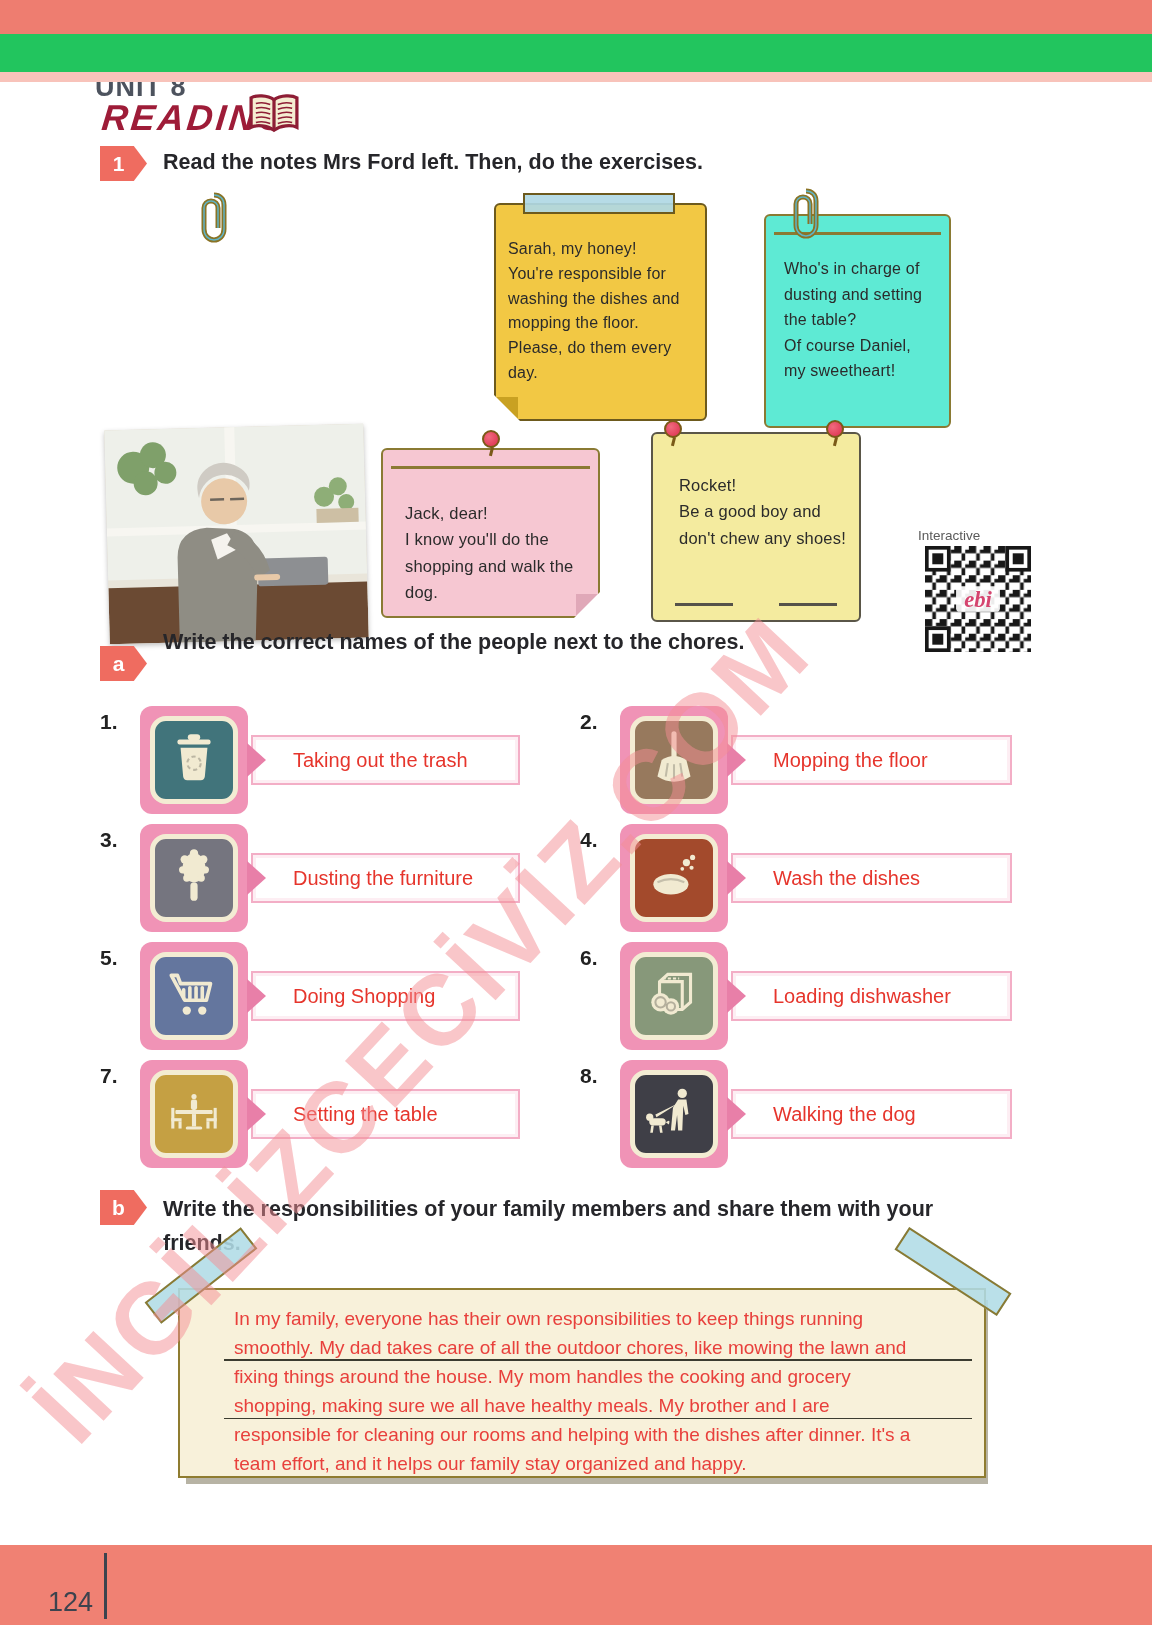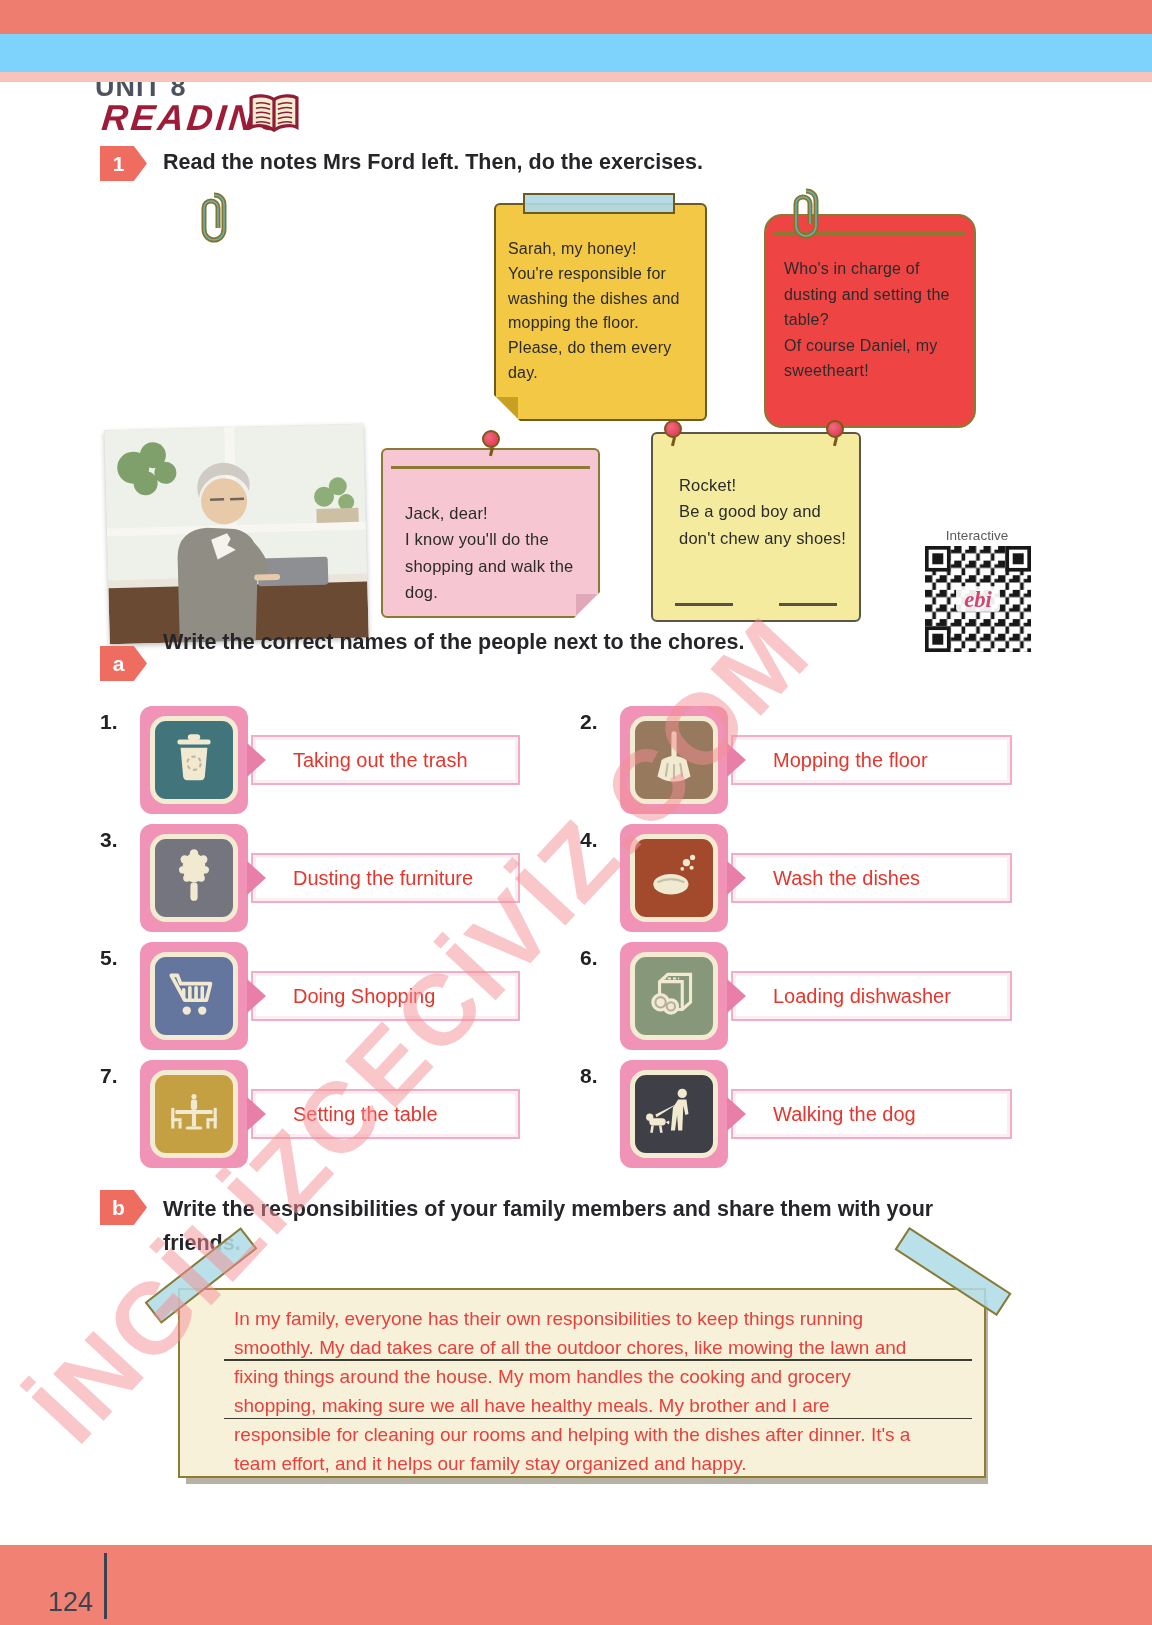--- a/index.html
+++ b/index.html
@@ -1,21 +1,21 @@
 <!DOCTYPE html>
 <html><head>
 <meta charset="utf-8">
 <style>
   * { margin:0; padding:0; box-sizing:border-box; }
   body { background:#9a9a9a; font-family:"Liberation Sans", sans-serif; }
   .page { position:relative; width:1152px; height:1625px; background:#ffffff; overflow:hidden; margin:0 auto; }
 
   
   .hdr-bar1 { position:absolute; left:0; top:0; width:100%; height:34px; background:#ee7d70; }
-  .hdr-bar2 { position:absolute; left:0; top:34px; width:100%; height:38px; background:#7dd3fc; }
+  .hdr-bar2 { position:absolute; left:0; top:34px; width:100%; height:38px; background:#22c55e; }
   .hdr-bar3 { position:absolute; left:0; top:72px; width:100%; height:10px; background:#f8c3ba; }
   .unit-label { position:absolute; left:95px; top:38px; font-size:27px; font-weight:bold; color:#4d535e; letter-spacing:1px; }
 
   .reading-title { position:absolute; left:102px; top:97px; font-size:36px; font-weight:bold; font-style:italic; color:#9e1c38; letter-spacing:3px; transform:skewX(-6deg); }
   .book-icon { position:absolute; left:248px; top:93px; }
 
   .badge { position:absolute; width:47px; height:35px; background:#ef6c60; color:#fff; font-weight:bold; font-size:21px; display:flex; align-items:center; justify-content:center; clip-path:polygon(0 0,72% 0,100% 50%,72% 100%,0 100%); padding-right:10px; filter:drop-shadow(7px 0 0 rgba(246,172,164,0.8)); }
   .b1 { left:100px; top:146px; }
   .ba { left:100px; top:646px; }
   .bb { left:100px; top:1190px; }
@@ -24,21 +24,21 @@
   .ia { top:630px; width:860px; }
   .ib { top:1192px; width:845px; line-height:1.6; }
 
   
   .note { position:absolute; border:2.5px solid #8a7a33; border-radius:6px; }
   .note-text { white-space:pre-line; color:#2b2b2b; letter-spacing:0.2px; }
   .note-a { left:168px; top:218px; width:292px; height:182px; background:#f6efd8; }
   .note-a .note-text { padding:40px 20px 0 24px; font-size:17px; line-height:1.5; }
   .note-b { left:494px; top:203px; width:213px; height:218px; background:#f2c844; border-color:#6d5a1d; }
   .note-b .note-text { padding:32px 14px 0 12px; font-size:16px; line-height:1.55; }
-  .note-c { left:764px; top:214px; width:212px; height:214px; background:#ef4444;border-radius:18px; }
+  .note-c { left:764px; top:214px; width:187px; height:214px; background:#5eead4; }
   .note-c .note-text { padding:40px 12px 0 18px; font-size:16px; line-height:1.6; }
   .note-d { left:381px; top:448px; width:219px; height:170px; background:#f6c7d2; }
   .note-d .note-text { padding:34px 12px 0 22px; font-size:16.5px; line-height:1.6;margin-top:16px; }
   .note-e { left:651px; top:432px; width:210px; height:190px; background:#f4eb9f; border-color:#5a5648; }
   .note-e .note-text { padding:38px 12px 0 26px; font-size:16.5px; line-height:1.6; }
   .topline { position:absolute; left:8px; right:8px; top:16px; height:3px; background:#8a7a33; }
   .note-e .eline { position:absolute; bottom:14px; height:3px; width:58px; background:#55524a; }
   .el1 { left:22px; } .el2 { right:22px; }
 
   .fold-br::after { content:''; position:absolute; right:-2px; bottom:-2px; border-bottom:26px solid #ffffff; border-left:26px solid transparent; }
@@ -54,21 +54,21 @@
   .pin { position:absolute; width:18px; height:18px; background:radial-gradient(circle at 35% 35%, #f06a7e, #dc2e4d); border:2px solid #7a5a18; border-radius:50%; z-index:5; }
   .pin::after { content:''; position:absolute; left:6px; top:15px; width:3px; height:9px; background:#7a5a18; transform:rotate(14deg); }
   .pin-d { left:482px; top:430px; }
   .pin-e1 { left:664px; top:420px; }
   .pin-e2 { left:826px; top:420px; }
 
   
   .photo { position:absolute; left:107px; top:427px; width:259px; height:214px; transform:rotate(-1.5deg); box-shadow:0 2px 5px rgba(0,0,0,0.25); background:#e8e4da; overflow:hidden; }
 
   
-  .interactive-label { position:absolute; left:918px; top:528px; width:118px; text-align:center; font-size:13.5px; color:#5a5a5a; }
+  .interactive-label { position:absolute; left:918px; top:528px; width:118px; font-size:13.5px; color:#5a5a5a; }
   .qr { position:absolute; left:925px; top:546px; width:106px; height:106px; }
 
   
   .chores { position:absolute; left:100px; top:706px; display:grid; grid-template-columns:420px 432px; column-gap:60px; row-gap:10px; }
   .chore { display:flex; align-items:center; height:108px; }
   .chore-num { width:40px; font-weight:bold; font-size:21px; color:#222; align-self:flex-start; padding-top:4px; }
   .tile { position:relative; width:108px; height:108px; background:#f093b6; border-radius:12px; flex-shrink:0; }
   .tile::after { content:''; position:absolute; right:-18px; top:50%; transform:translateY(-50%); border:17px solid transparent; border-right:0; border-left:19px solid #e87fa8; z-index:2; }
   .tile-inner { position:absolute; inset:10px; border:5px solid #f3ecd3; border-radius:16px; display:flex; align-items:center; justify-content:center; }
   .answer { position:relative; margin-left:3px; flex:1; height:50px; background:#fff; border:2px solid #f3aec6; box-shadow:inset 0 0 0 3px #fdeef3; display:flex; align-items:center; padding-left:40px; }

